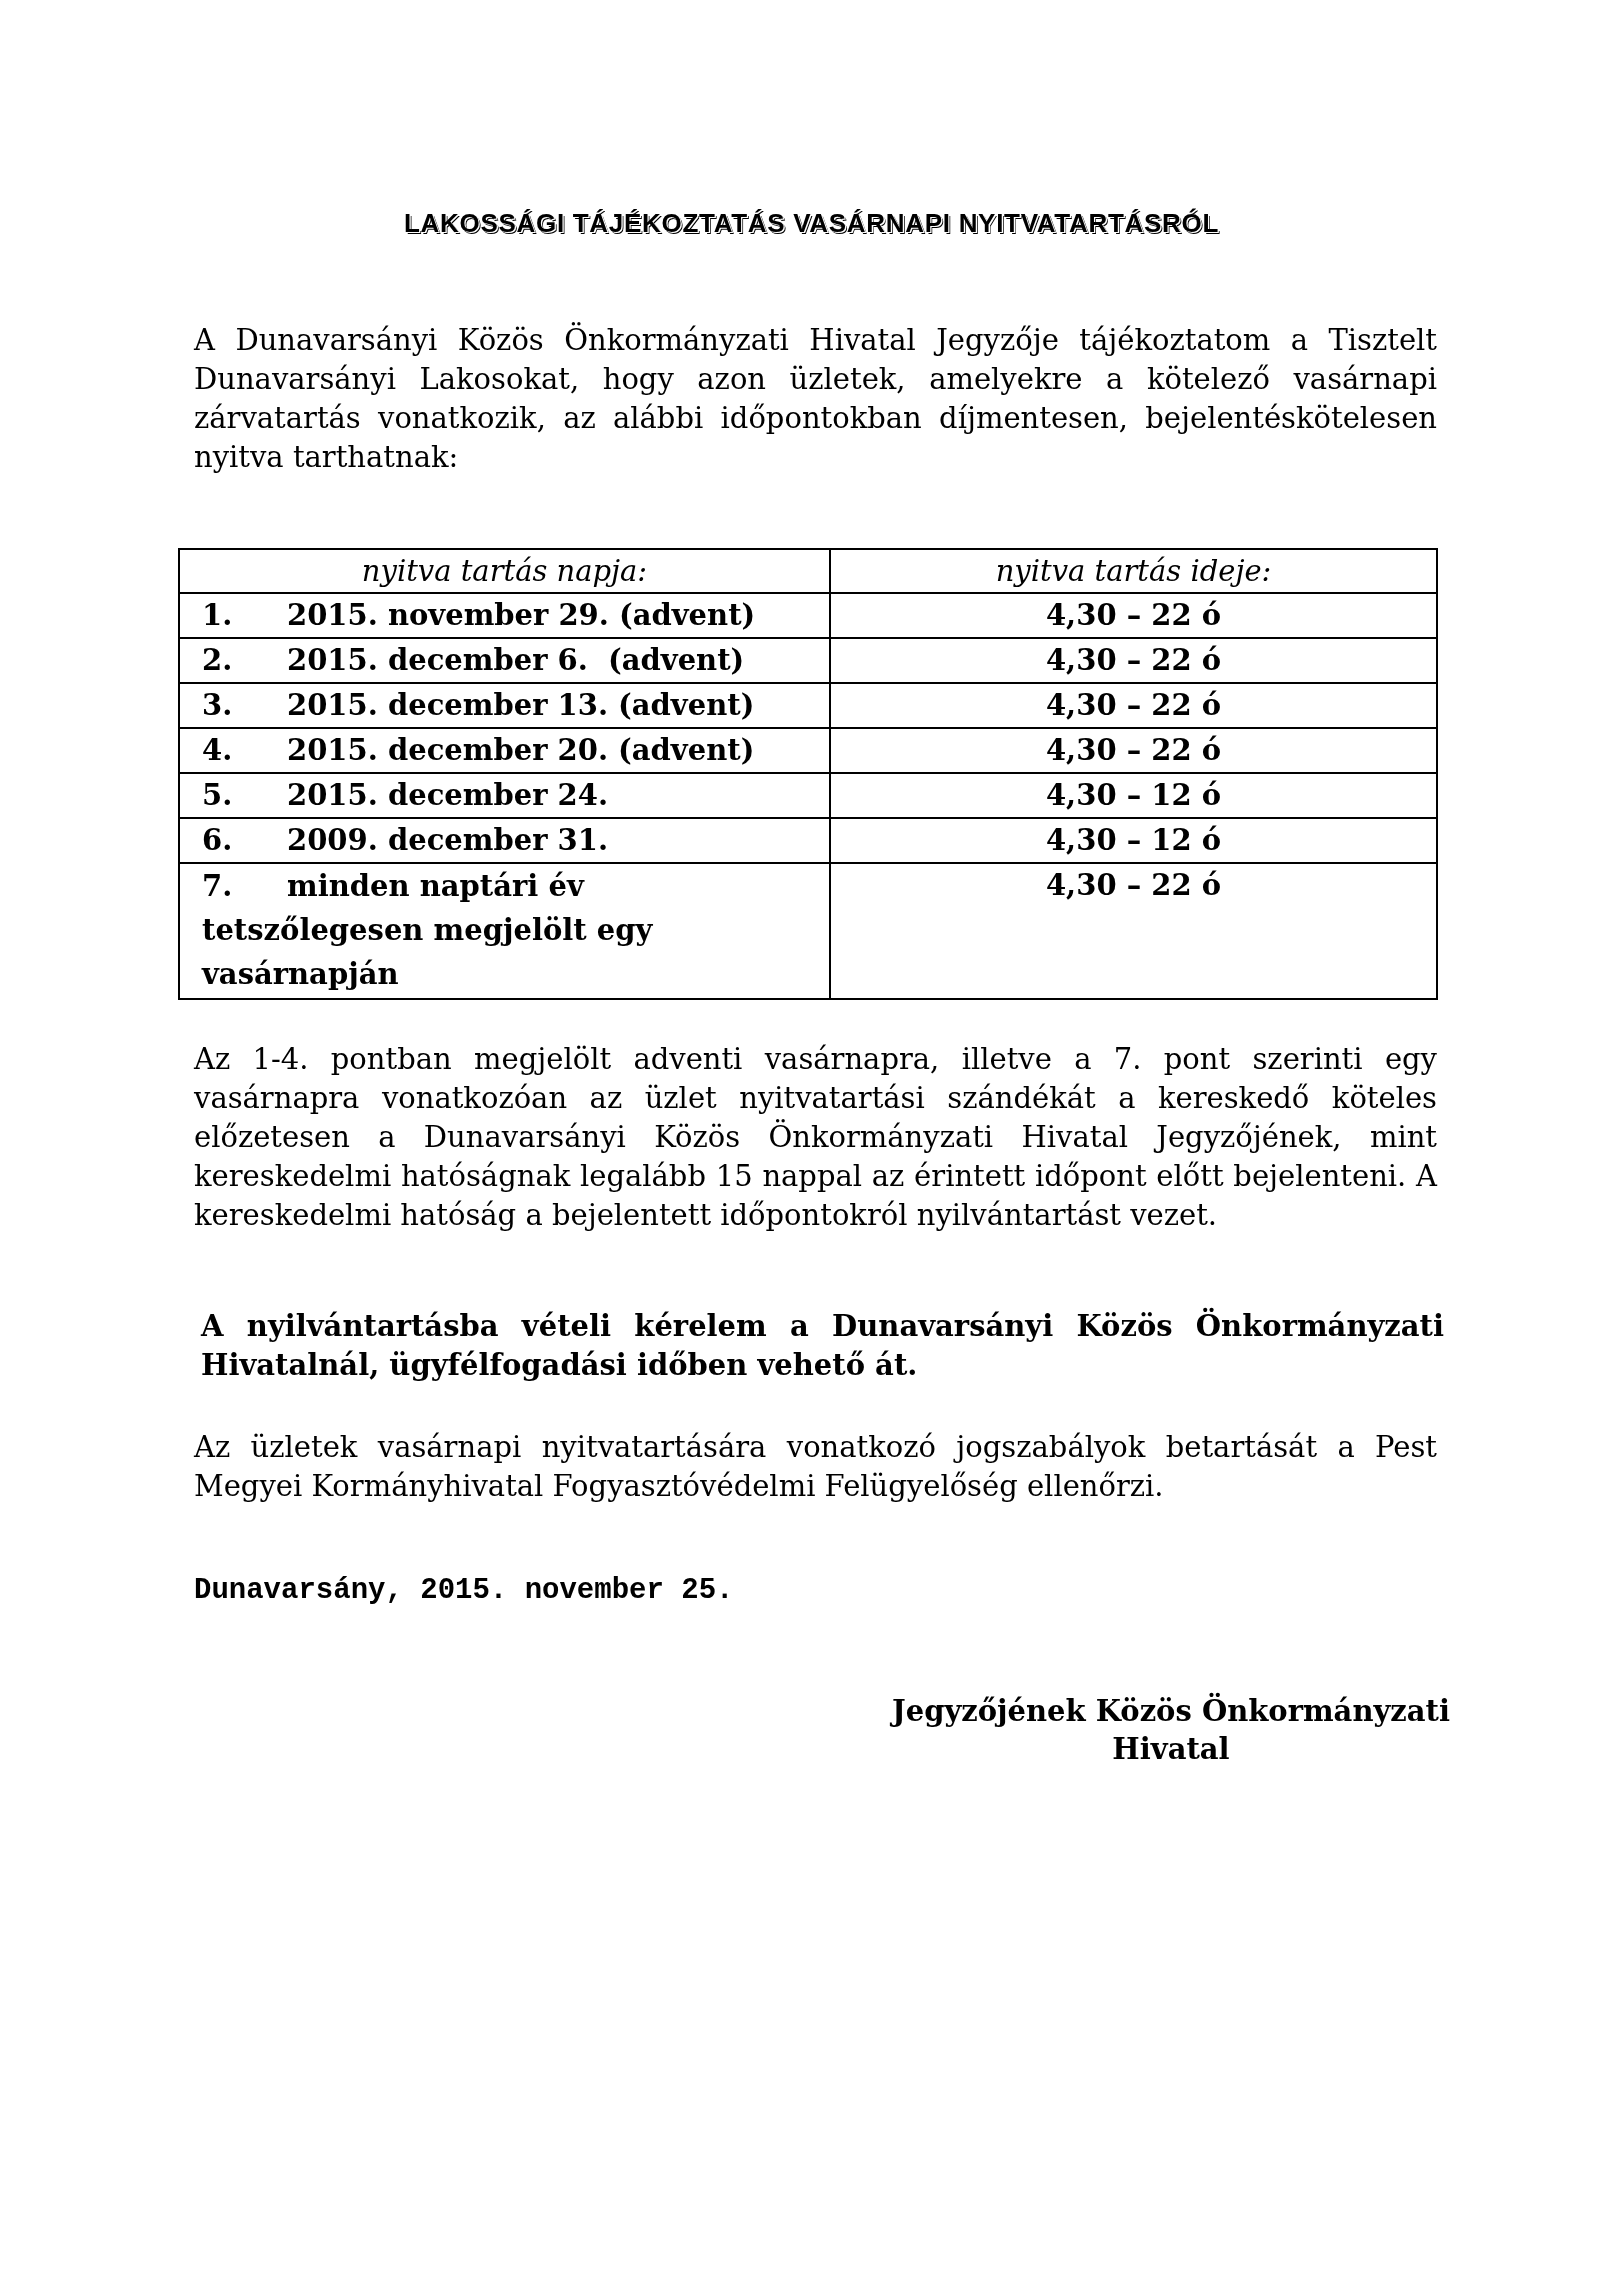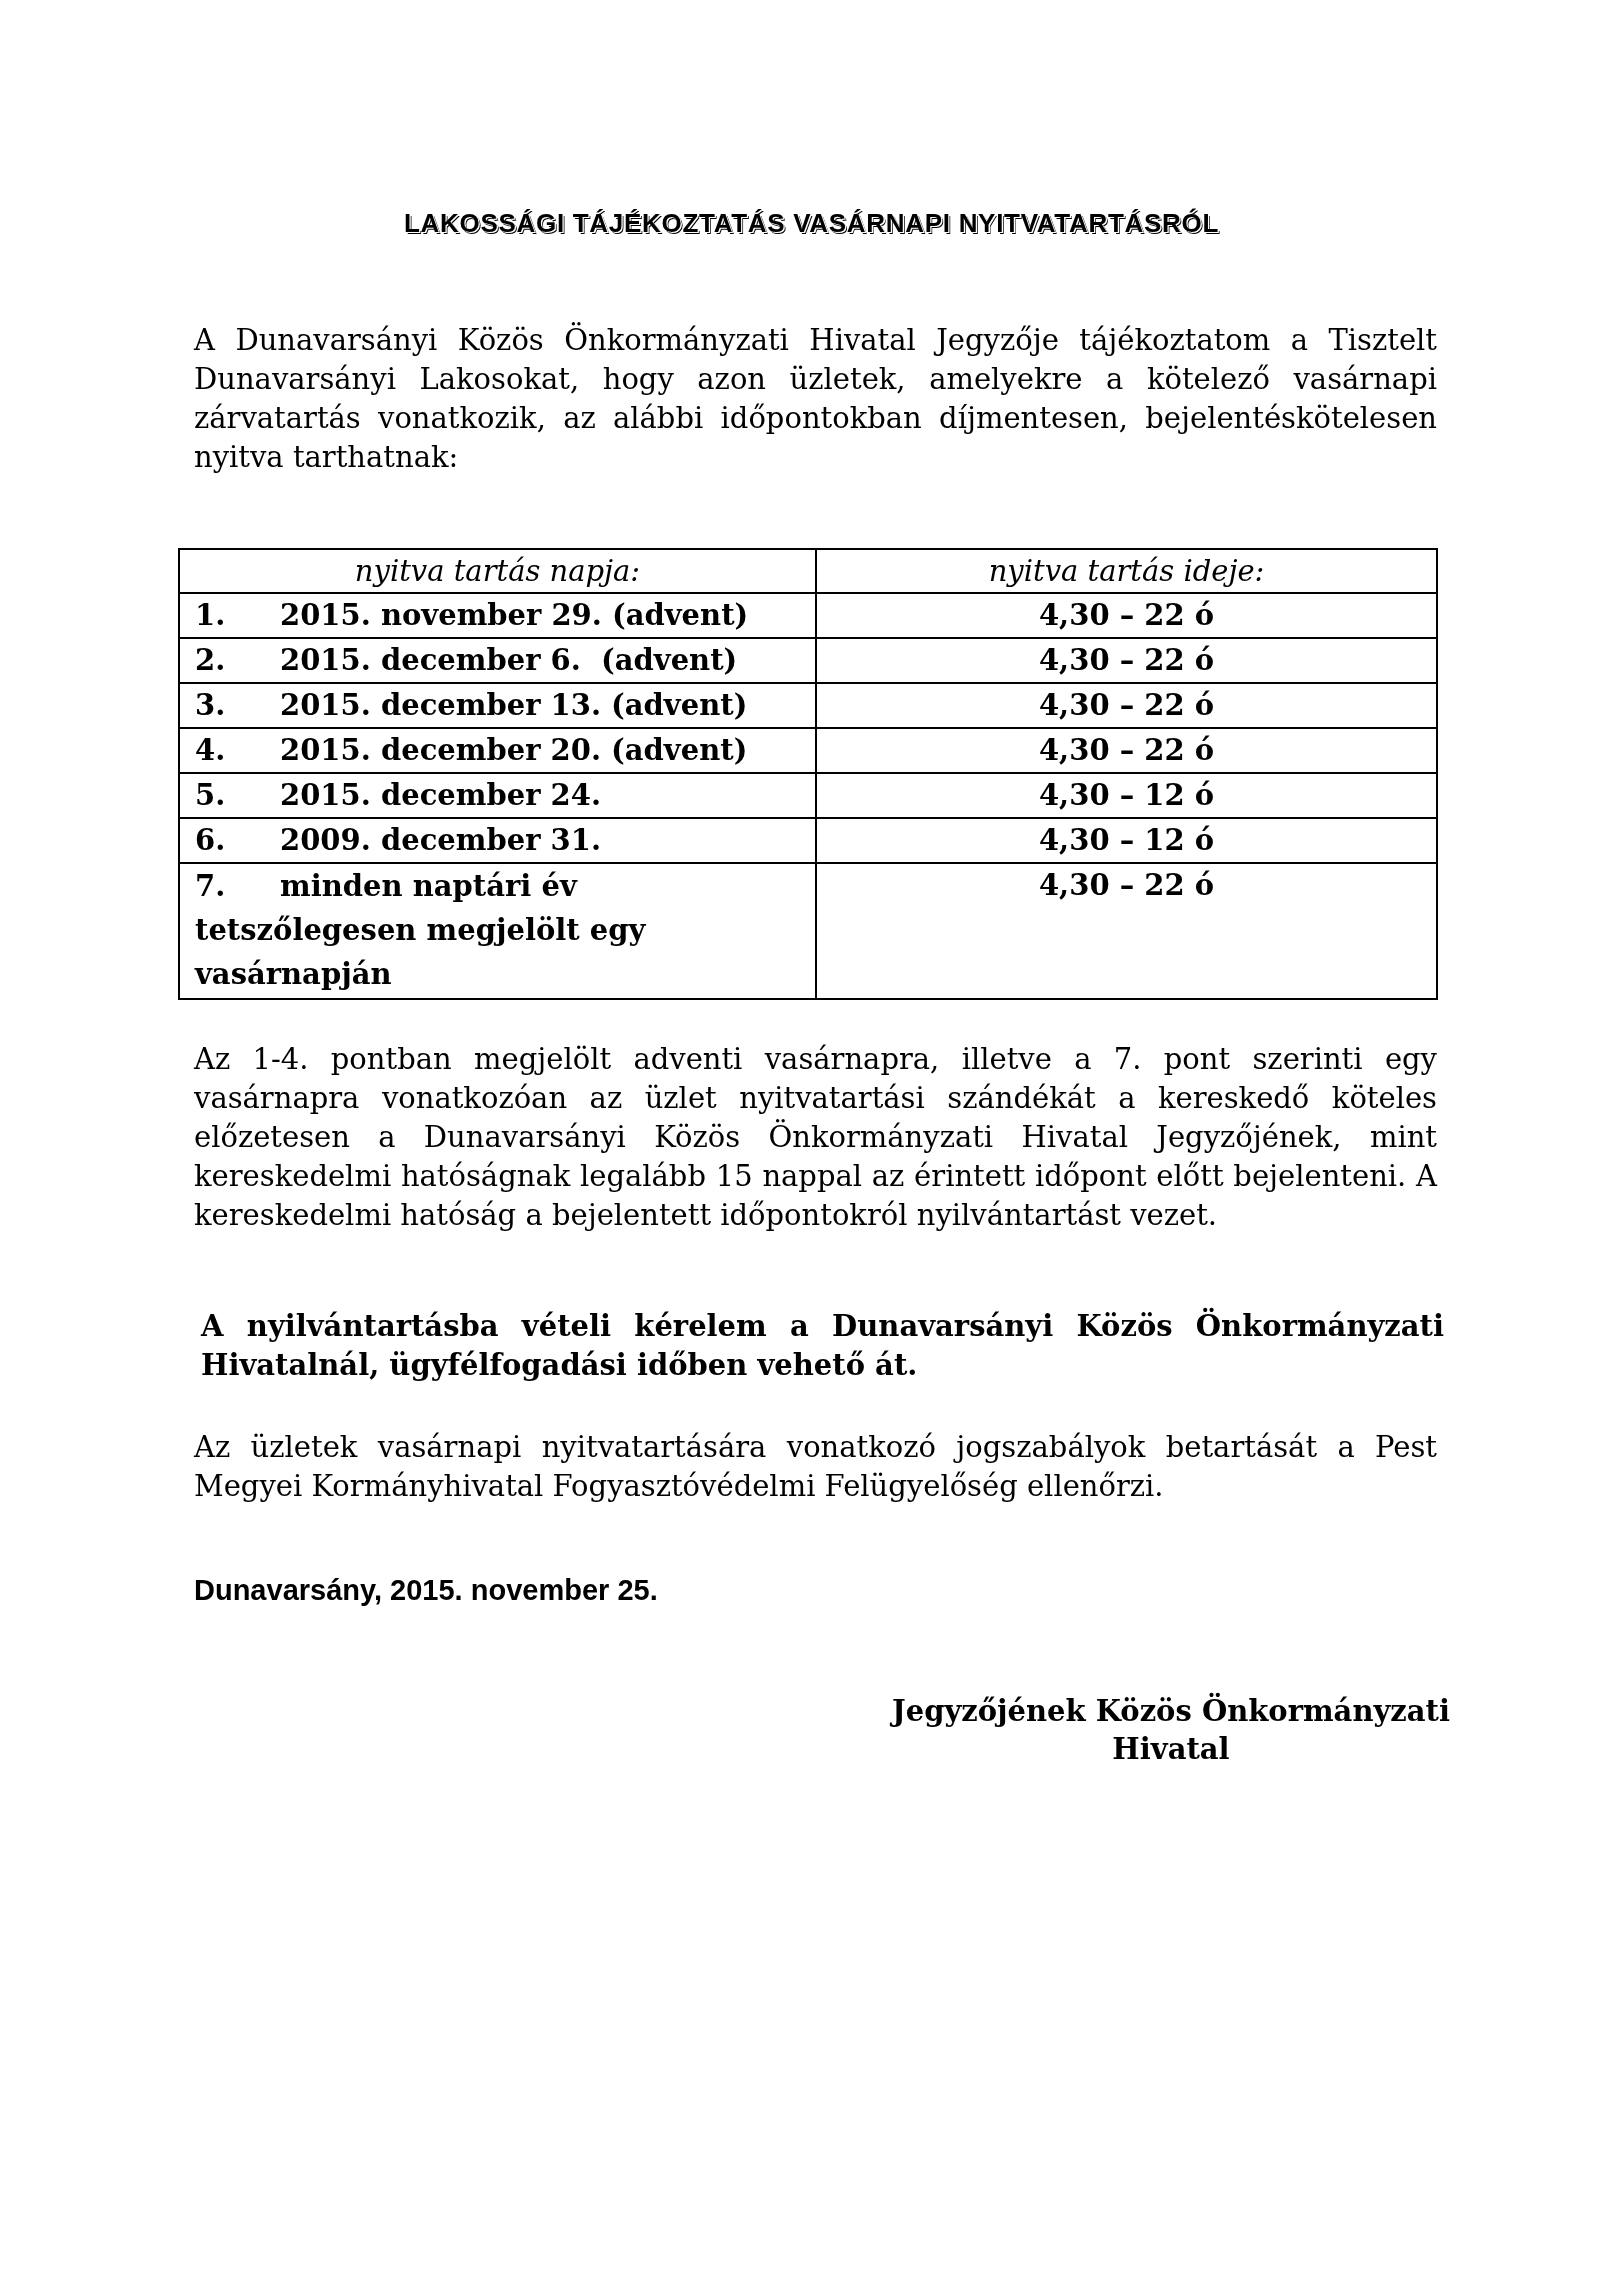--- a/index.html
+++ b/index.html
@@ -23,34 +23,34 @@
     #intro { top: 321px; }
     #para-notice { top: 1040px; }
     #para-request { top: 1307px; }
     #para-control { top: 1428px; }
 
     table.schedule {
       position: absolute; left: 178px; top: 548px; width: 1260px;
       border-collapse: collapse; font-family: "DejaVu Serif", serif;
     }
     table.schedule td, table.schedule th {
-      border: 2px solid #000; padding: 0 15px; font-size: 29px; vertical-align: top;
+      border: 2px solid #000; padding: 0 22px; font-size: 29px; vertical-align: top;
     }
     table.schedule th {
       font-weight: normal; font-style: italic; height: 42px; line-height: 42px; text-align: center;
     }
     table.schedule td { height: 43px; line-height: 43px; font-weight: bold; }
     table.schedule td.day { width: 605px; }
     table.schedule td.time { text-align: center; border-radius: 11px; }
     td.day .num { display: inline-block; width: 85px; }
     tr.tall td.day { line-height: 44px; padding-top: 0; height: 134px; }
 
     .date-line {
       position: absolute; left: 194px; top: 1574px; font-weight: bold; font-size: 29px;
-      font-family: Liberation Sans, sans-serif;
+      font-family: Liberation Mono, monospace;
     }
     .signature {
       position: absolute; left: 844px; width: 654px; top: 1692px; text-align: center;
       font-weight: bold; font-size: 29px; line-height: 38px; font-family: "DejaVu Serif", serif;
     }
   </style>
 </head>
 <body>
 
 <div class="page">

